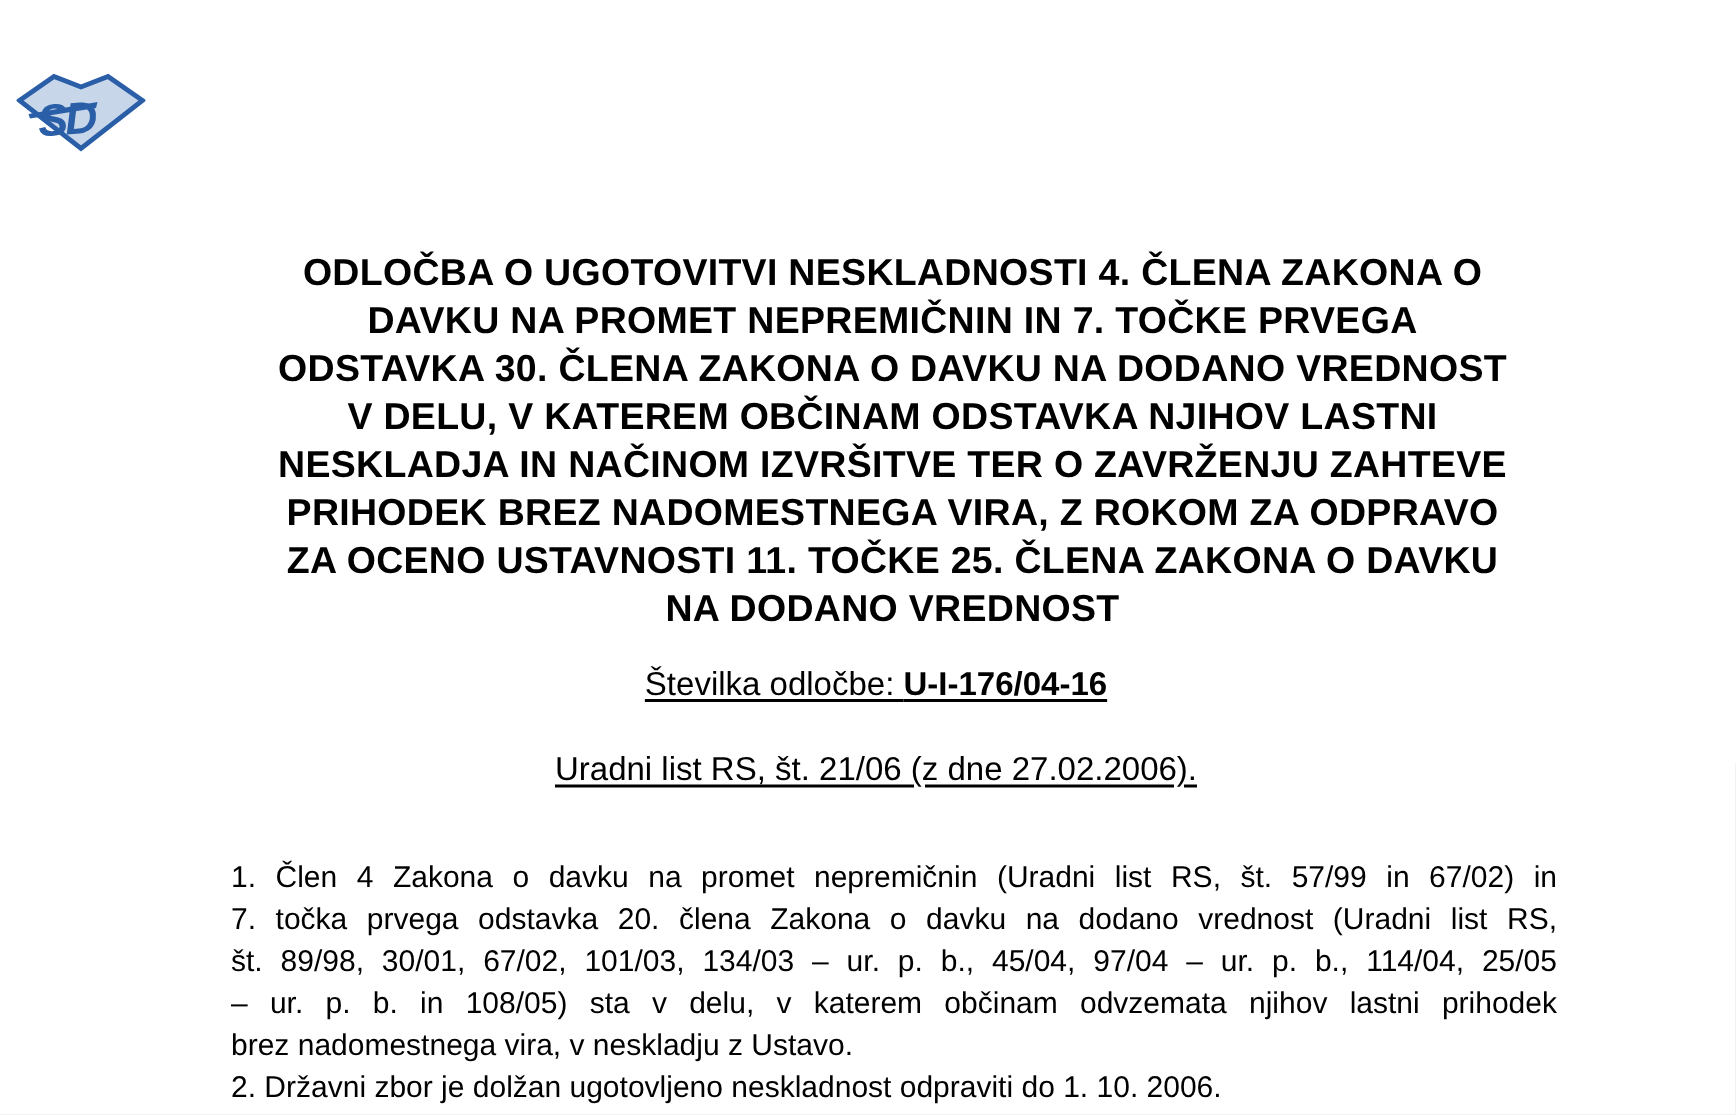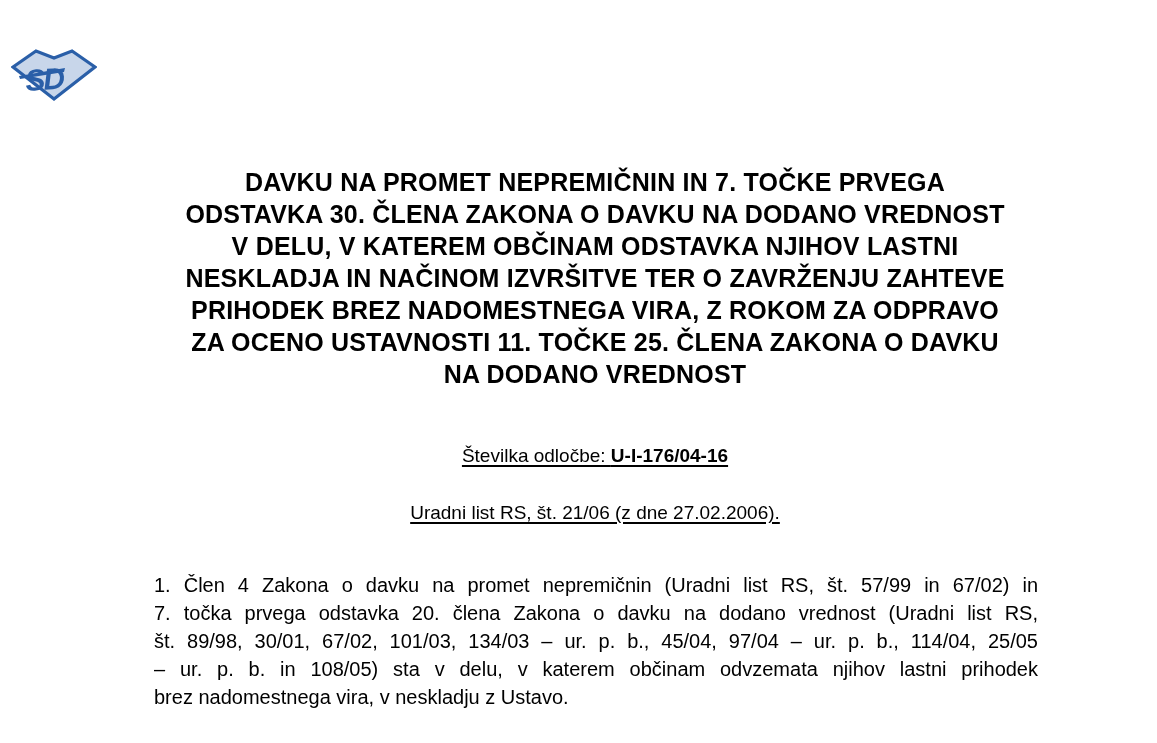--- a/index.html
+++ b/index.html
@@ -34,24 +34,24 @@
   .title-line {
     font-size: 25px;
     font-weight: bold;
     line-height: 32px;
     text-align: center;
     white-space: nowrap;
     letter-spacing: 0.2px;
   }
   .subtitle {
     position: absolute;
-    left: 140px;
+    left: 129px;
     width: 910px;
     text-align: center;
-    font-size: 19px;
+    font-size: 22px;
     line-height: 27px;
     white-space: nowrap;
   }
   .subtitle-decision { top: 442px; }
   .subtitle-gazette  { top: 499px; }
   .u {
     text-decoration: underline;
     text-decoration-thickness: 2px;
     text-underline-offset: 3px;
   }
@@ -77,20 +77,21 @@
 
 <div class="page">
 
   <svg class="logo" viewBox="0 0 86 54" aria-hidden="true">
     <polygon points="2,19 25,3 43,10 61,3 84,19 43,51" fill="#c8d6ea" stroke="#2a5fa8" stroke-width="3.2" stroke-linejoin="miter"></polygon>
     <path d="M 8 28 L 54 20 L 53 24 L 9 31 Z" fill="#2a5fa8"></path>
     <text x="14" y="41" font-size="30" fill="#2a5fa8" letter-spacing="-2" transform="rotate(-4 43 27)">SD</text>
   </svg>
 
   <div class="title-block">
+    <div class="title-line">ODLOČBA O UGOTOVITVI NESKLADNOSTI 4. ČLENA ZAKONA O</div>
     <div class="title-line">DAVKU NA PROMET NEPREMIČNIN IN 7. TOČKE PRVEGA</div>
     <div class="title-line">ODSTAVKA 30. ČLENA ZAKONA O DAVKU NA DODANO VREDNOST</div>
     <div class="title-line">V DELU, V KATEREM OBČINAM ODSTAVKA NJIHOV LASTNI</div>
     <div class="title-line">NESKLADJA IN NAČINOM IZVRŠITVE TER O ZAVRŽENJU ZAHTEVE</div>
     <div class="title-line">PRIHODEK BREZ NADOMESTNEGA VIRA, Z ROKOM ZA ODPRAVO</div>
     <div class="title-line">ZA OCENO USTAVNOSTI 11. TOČKE 25. ČLENA ZAKONA O DAVKU</div>
     <div class="title-line">NA DODANO VREDNOST</div>
   </div>
 
   <div class="subtitle subtitle-decision">
@@ -100,15 +101,16 @@
   <div class="subtitle subtitle-gazette">
     <span class="u">Uradni list RS, št. 21/06 (z dne 27.02.2006).</span>
   </div>
 
   <div class="body-block">
     <div class="body-line j">1. Člen 4 Zakona o davku na promet nepremičnin (Uradni list RS, št. 57/99 in 67/02) in</div>
     <div class="body-line j">7. točka prvega odstavka 20. člena Zakona o davku na dodano vrednost (Uradni list RS,</div>
     <div class="body-line j">št. 89/98, 30/01, 67/02, 101/03, 134/03 – ur. p. b., 45/04, 97/04 – ur. p. b., 114/04, 25/05</div>
     <div class="body-line j">– ur. p. b. in 108/05) sta v delu, v katerem občinam odvzemata njihov lastni prihodek</div>
     <div class="body-line">brez nadomestnega vira, v neskladju z Ustavo.</div>
+    <div class="body-line">2. Državni zbor je dolžan ugotovljeno neskladnost odpraviti do 1. 10. 2006.</div>
   </div>
 
 </div>
 
 </body></html>

